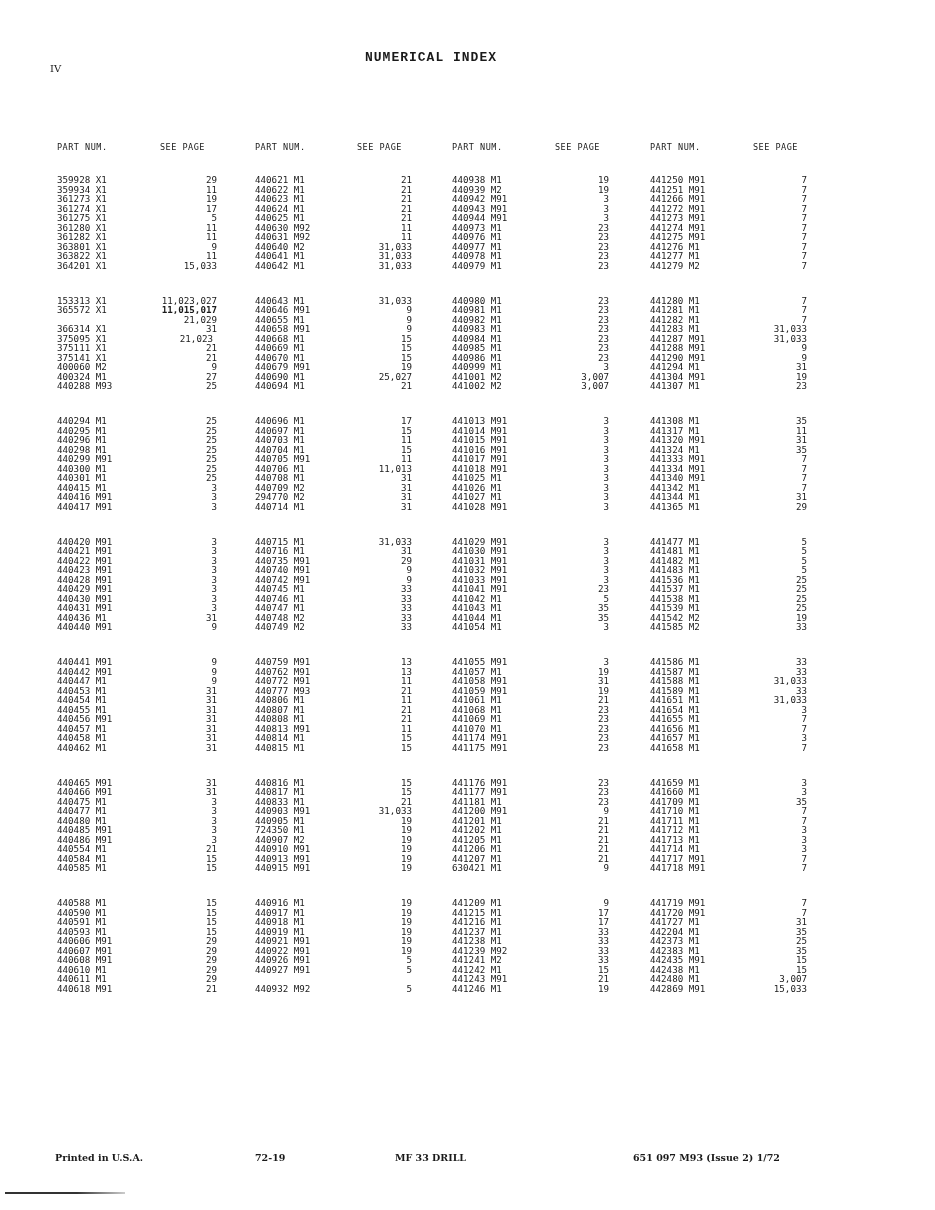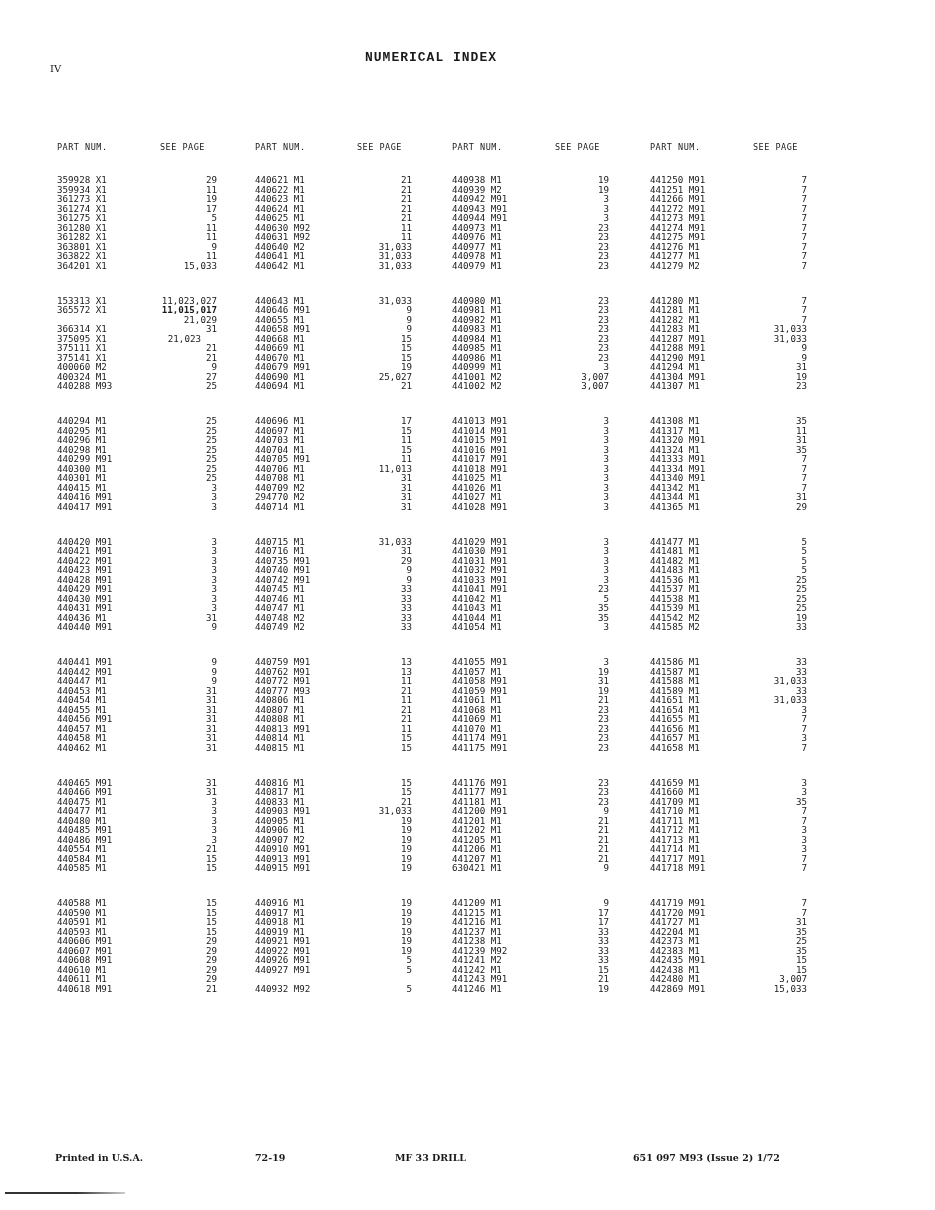--- a/index.html
+++ b/index.html
@@ -41,21 +41,21 @@
       <div class="r"><span class="pn">361282 X1</span><span class="sp" style="right: 0px; width: 80px;">11</span></div>
       <div class="r"><span class="pn">363801 X1</span><span class="sp" style="right: 0px; width: 80px;">9</span></div>
       <div class="r"><span class="pn">363822 X1</span><span class="sp" style="right: 0px; width: 80px;">11</span></div>
       <div class="r"><span class="pn">364201 X1</span><span class="sp" style="right: 0px; width: 80px;">15,033</span></div>
     </div>
     <div class="blk">
       <div class="r"><span class="pn">153313 X1</span><span class="sp" style="right: 0px; width: 80px;">11,023,027</span></div>
       <div class="r"><span class="pn">365572 X1</span><span class="sp" style="right: 0px; width: 80px; font-weight: bold;">11,015,017</span></div>
       <div class="r"><span class="pn"></span><span class="sp" style="right: 0px; width: 80px;">21,029</span></div>
       <div class="r"><span class="pn">366314 X1</span><span class="sp" style="right: 0px; width: 80px;">31</span></div>
-      <div class="r"><span class="pn">375095 X1</span><span class="sp" style="right: 16px; width: 80px;">21,023</span></div>
+      <div class="r"><span class="pn">375095 X1</span><span class="sp" style="right: 4px; width: 80px;">21,023</span></div>
       <div class="r"><span class="pn">375111 X1</span><span class="sp" style="right: 0px; width: 80px;">21</span></div>
       <div class="r"><span class="pn">375141 X1</span><span class="sp" style="right: 0px; width: 80px;">21</span></div>
       <div class="r"><span class="pn">400060 M2</span><span class="sp" style="right: 0px; width: 80px;">9</span></div>
       <div class="r"><span class="pn">400324 M1</span><span class="sp" style="right: 0px; width: 80px;">27</span></div>
       <div class="r"><span class="pn">440288 M93</span><span class="sp" style="right: 0px; width: 80px;">25</span></div>
     </div>
     <div class="blk">
       <div class="r"><span class="pn">440294 M1</span><span class="sp" style="right: 0px; width: 80px;">25</span></div>
       <div class="r"><span class="pn">440295 M1</span><span class="sp" style="right: 0px; width: 80px;">25</span></div>
       <div class="r"><span class="pn">440296 M1</span><span class="sp" style="right: 0px; width: 80px;">25</span></div>
@@ -176,21 +176,21 @@
       <div class="r"><span class="pn">440813 M91</span><span class="sp" style="right: 0px; width: 80px;">11</span></div>
       <div class="r"><span class="pn">440814 M1</span><span class="sp" style="right: 0px; width: 80px;">15</span></div>
       <div class="r"><span class="pn">440815 M1</span><span class="sp" style="right: 0px; width: 80px;">15</span></div>
     </div>
     <div class="blk">
       <div class="r"><span class="pn">440816 M1</span><span class="sp" style="right: 0px; width: 80px;">15</span></div>
       <div class="r"><span class="pn">440817 M1</span><span class="sp" style="right: 0px; width: 80px;">15</span></div>
       <div class="r"><span class="pn">440833 M1</span><span class="sp" style="right: 0px; width: 80px;">21</span></div>
       <div class="r"><span class="pn">440903 M91</span><span class="sp" style="right: 0px; width: 80px;">31,033</span></div>
       <div class="r"><span class="pn">440905 M1</span><span class="sp" style="right: 0px; width: 80px;">19</span></div>
-      <div class="r"><span class="pn">440906 M1</span><span class="sp" style="right: 0px; width: 80px;">19</span></div>
+      <div class="r"><span class="pn">724350 M1</span><span class="sp" style="right: 0px; width: 80px;">19</span></div>
       <div class="r"><span class="pn">440907 M2</span><span class="sp" style="right: 0px; width: 80px;">19</span></div>
       <div class="r"><span class="pn">440910 M91</span><span class="sp" style="right: 0px; width: 80px;">19</span></div>
       <div class="r"><span class="pn">440913 M91</span><span class="sp" style="right: 0px; width: 80px;">19</span></div>
       <div class="r"><span class="pn">440915 M91</span><span class="sp" style="right: 0px; width: 80px;">19</span></div>
     </div>
     <div class="blk">
       <div class="r"><span class="pn">440916 M1</span><span class="sp" style="right: 0px; width: 80px;">19</span></div>
       <div class="r"><span class="pn">440917 M1</span><span class="sp" style="right: 0px; width: 80px;">19</span></div>
       <div class="r"><span class="pn">440918 M1</span><span class="sp" style="right: 0px; width: 80px;">19</span></div>
       <div class="r"><span class="pn">440919 M1</span><span class="sp" style="right: 0px; width: 80px;">19</span></div>

